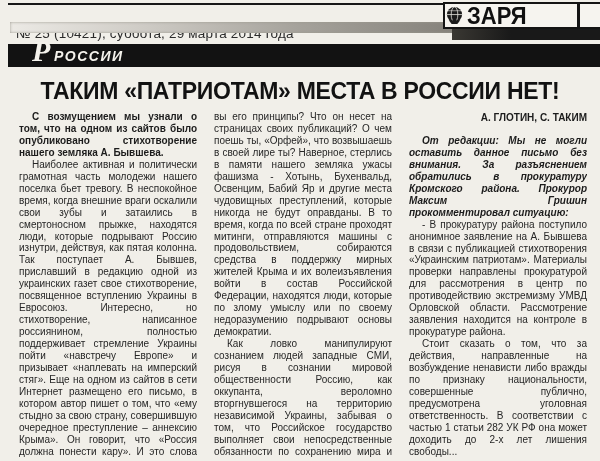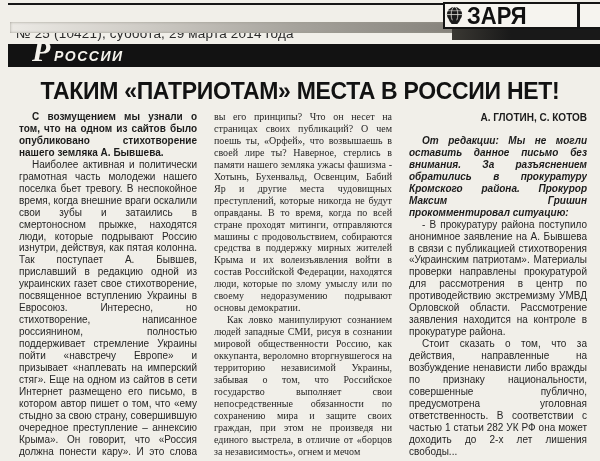--- a/index.html
+++ b/index.html
@@ -97,21 +97,21 @@
   
   .col {
     position: absolute; top: 111px; height: 348px;
     width: 178px;
     font-size: 10px; line-height: 11.95px;
     text-align: justify;
     color: #262626;
     overflow: hidden;
   }
   .col-1 { left: 19px; }
-  .col-2 { left: 214px; font-family: Liberation Serif, serif; }
+  .col-2 { left: 214px; }
   .col-3 { left: 409px; }
 
   .col p { margin: 0; text-indent: 13px; }
   .lead { font-weight: bold; color: #1c1c1c; }
   .byline {
     text-align: right; font-weight: bold; text-indent: 0;
     margin-top: 1px !important;
     color: #1c1c1c;
   }
   .editorial {
@@ -154,19 +154,19 @@
     <p>Наиболее активная и политически грамотная часть молодежи нашего поселка бьет тревогу. В неспокойное время, когда внешние враги оскалили свои зубы и затаились в смертоносном прыжке, находятся люди, которые подрывают Россию изнутри, действуя, как пятая колонна. Так поступает А. Бывшев, приславший в редакцию одной из украинских газет свое стихотворение, посвященное вступлению Украины в Евросоюз. Интересно, но стихотворение, написанное россиянином, полностью поддерживает стремление Украины пойти «навстречу Европе» и призывает «наплевать на имперский стяг». Еще на одном из сайтов в сети Интернет размещено его письмо, в котором автор пишет о том, что «ему стыдно за свою страну, совершившую очередное преступление – аннексию Крыма». Он говорит, что «Россия должна понести кару». И это слова россиянина!</p>
 
   </div>
 
   <div class="col col-2">
     <p style="text-indent:0">вы его принципы? Что он несет на страницах своих публикаций? О чем поешь ты, «Орфей», что возвышаешь в своей лире ты? Наверное, стерлись в памяти нашего земляка ужасы фашизма - Хотынь, Бухенвальд, Освенцим, Бабий Яр и другие места чудовищных преступлений, которые никогда не будут оправданы. В то время, когда по всей стране проходят митинги, отправляются машины с продовольствием, собираются средства в поддержку мирных жителей Крыма и их волеизъявления войти в состав Российской Федерации, находятся люди, которые по злому умыслу или по своему недоразумению подрывают основы демократии.</p>
     <p>Как ловко манипулируют сознанием людей западные СМИ, рисуя в сознании мировой общественности Россию, как оккупанта, вероломно вторгнувшегося на территорию независимой Украины, забывая о том, что Российское государство выполняет свои непосредственные обязанности по сохранению мира и защите своих граждан, при этом не произведя ни единого выстрела, в отличие от «борцов за независимость», огнем и мечом</p>
   </div>
 
   <div class="col col-3">
-    <p class="byline">А. ГЛОТИН, С. КОТОВ</p>
+    <p class="byline">А. ГЛОТИН, С. ТАКИМ</p>
     <p class="editorial">От редакции: Мы не могли оставить данное письмо без внимания. За разъяснением обратились в прокуратуру Кромского района. Прокурор Максим Гришин прокомментировал ситуацию:</p>
     <p>- В прокуратуру района поступило анонимное заявление на А. Бывшева в связи с публикацией стихотворения «Украинским патриотам». Материалы проверки направлены прокуратурой для рассмотрения в центр по противодействию экстремизму УМВД Орловской области. Рассмотрение заявления находится на контроле в прокуратуре района.</p>
     <p>Стоит сказать о том, что за действия, направленные на возбуждение ненависти либо вражды по признаку национальности, совершенные публично, предусмотрена уголовная ответственность. В соответствии с частью 1 статьи 282 УК РФ она может доходить до 2-х лет лишения свободы...</p>
   </div>
 
 </div>
 
 </body></html>

